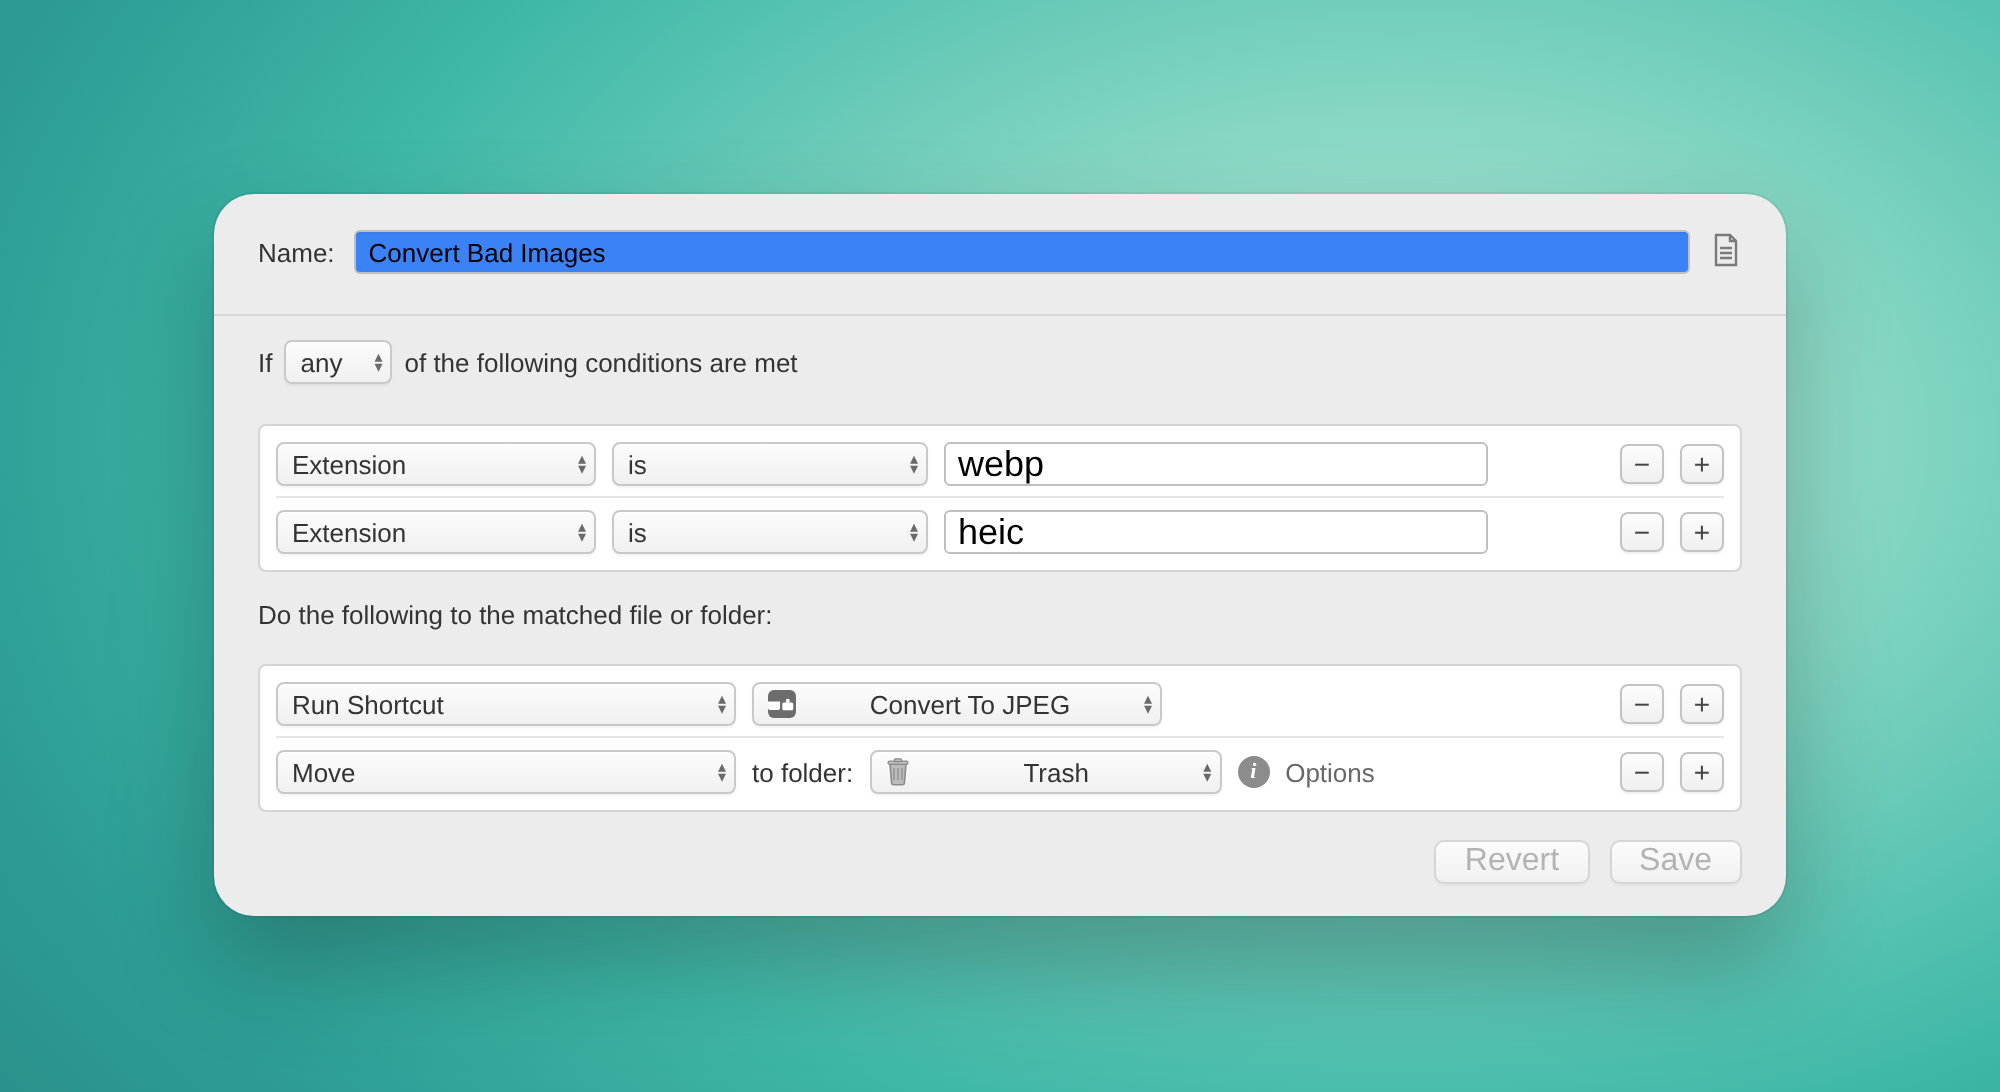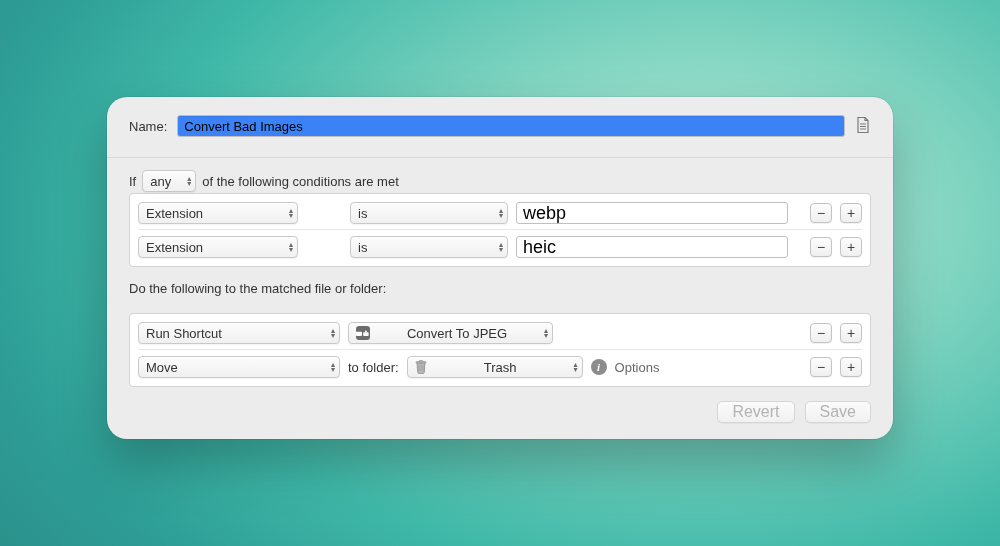--- a/index.html
+++ b/index.html
@@ -40,21 +40,21 @@
   }
   .hr {
     height: 1px;
     background: #d8d8d8;
     margin: 0 -22px 12px -22px;
   }
   .if-row {
     display: flex;
     align-items: center;
     gap: 6px;
-    margin-bottom: 1px;
+    margin-bottom: 20px;
   }
   .select {
     display: inline-flex;
     align-items: center;
     justify-content: space-between;
     height: 22px;
     background: linear-gradient(#fcfcfc, #f0f0f0);
     border: 1px solid #c9c9c9;
     border-radius: 4px;
     padding: 0 4px 0 7px;
@@ -81,21 +81,21 @@
     margin-bottom: 14px;
   }
   .rule-row {
     display: flex;
     align-items: center;
     gap: 8px;
     padding: 3px 0;
   }
   .rule-row + .rule-row { border-top: 1px solid #e6e6e6; margin-top: 2px; padding-top: 6px; }
   .sel-attr { width: 160px; }
-  .sel-op { width: 158px; margin-left: 44px; }
+  .sel-op { width: 158px; }
   .text-input {
     width: 272px;
     height: 22px;
     border: 1px solid #bfbfbf;
     border-radius: 3px;
     background: #fff;
     padding: 0 6px;
     font-size: 18px;
     font-family: inherit;
   }
@@ -105,21 +105,21 @@
     background: linear-gradient(#fdfdfd,#efefef);
     border: 1px solid #c3c3c3;
     border-radius: 4px;
     display: inline-flex; align-items: center; justify-content: center;
     font-size: 14px; line-height: 1;
     color: #444;
     box-shadow: 0 1px 1px rgba(0,0,0,0.06);
     cursor: default;
   }
   .section-label { margin-bottom: 17px; color: #333; }
-  .sel-action { width: 202px; }
+  .sel-action { width: 230px; }
   .sel-shortcut { width: 205px; }
   .sel-shortcut .sc-icon {
     width: 14px; height: 14px; background: #6c6c6c; border-radius: 3px;
     display: inline-flex; align-items: center; justify-content: center;
     margin-right: 6px; flex-shrink: 0;
   }
   .sel-shortcut .sc-icon::before {
     content: ""; width: 8px; height: 6px;
     background: #fff;
     clip-path: polygon(0 30%, 100% 30%, 100% 100%, 0 100%, 0 30%, 50% 30%, 50% 0, 50% 30%);

